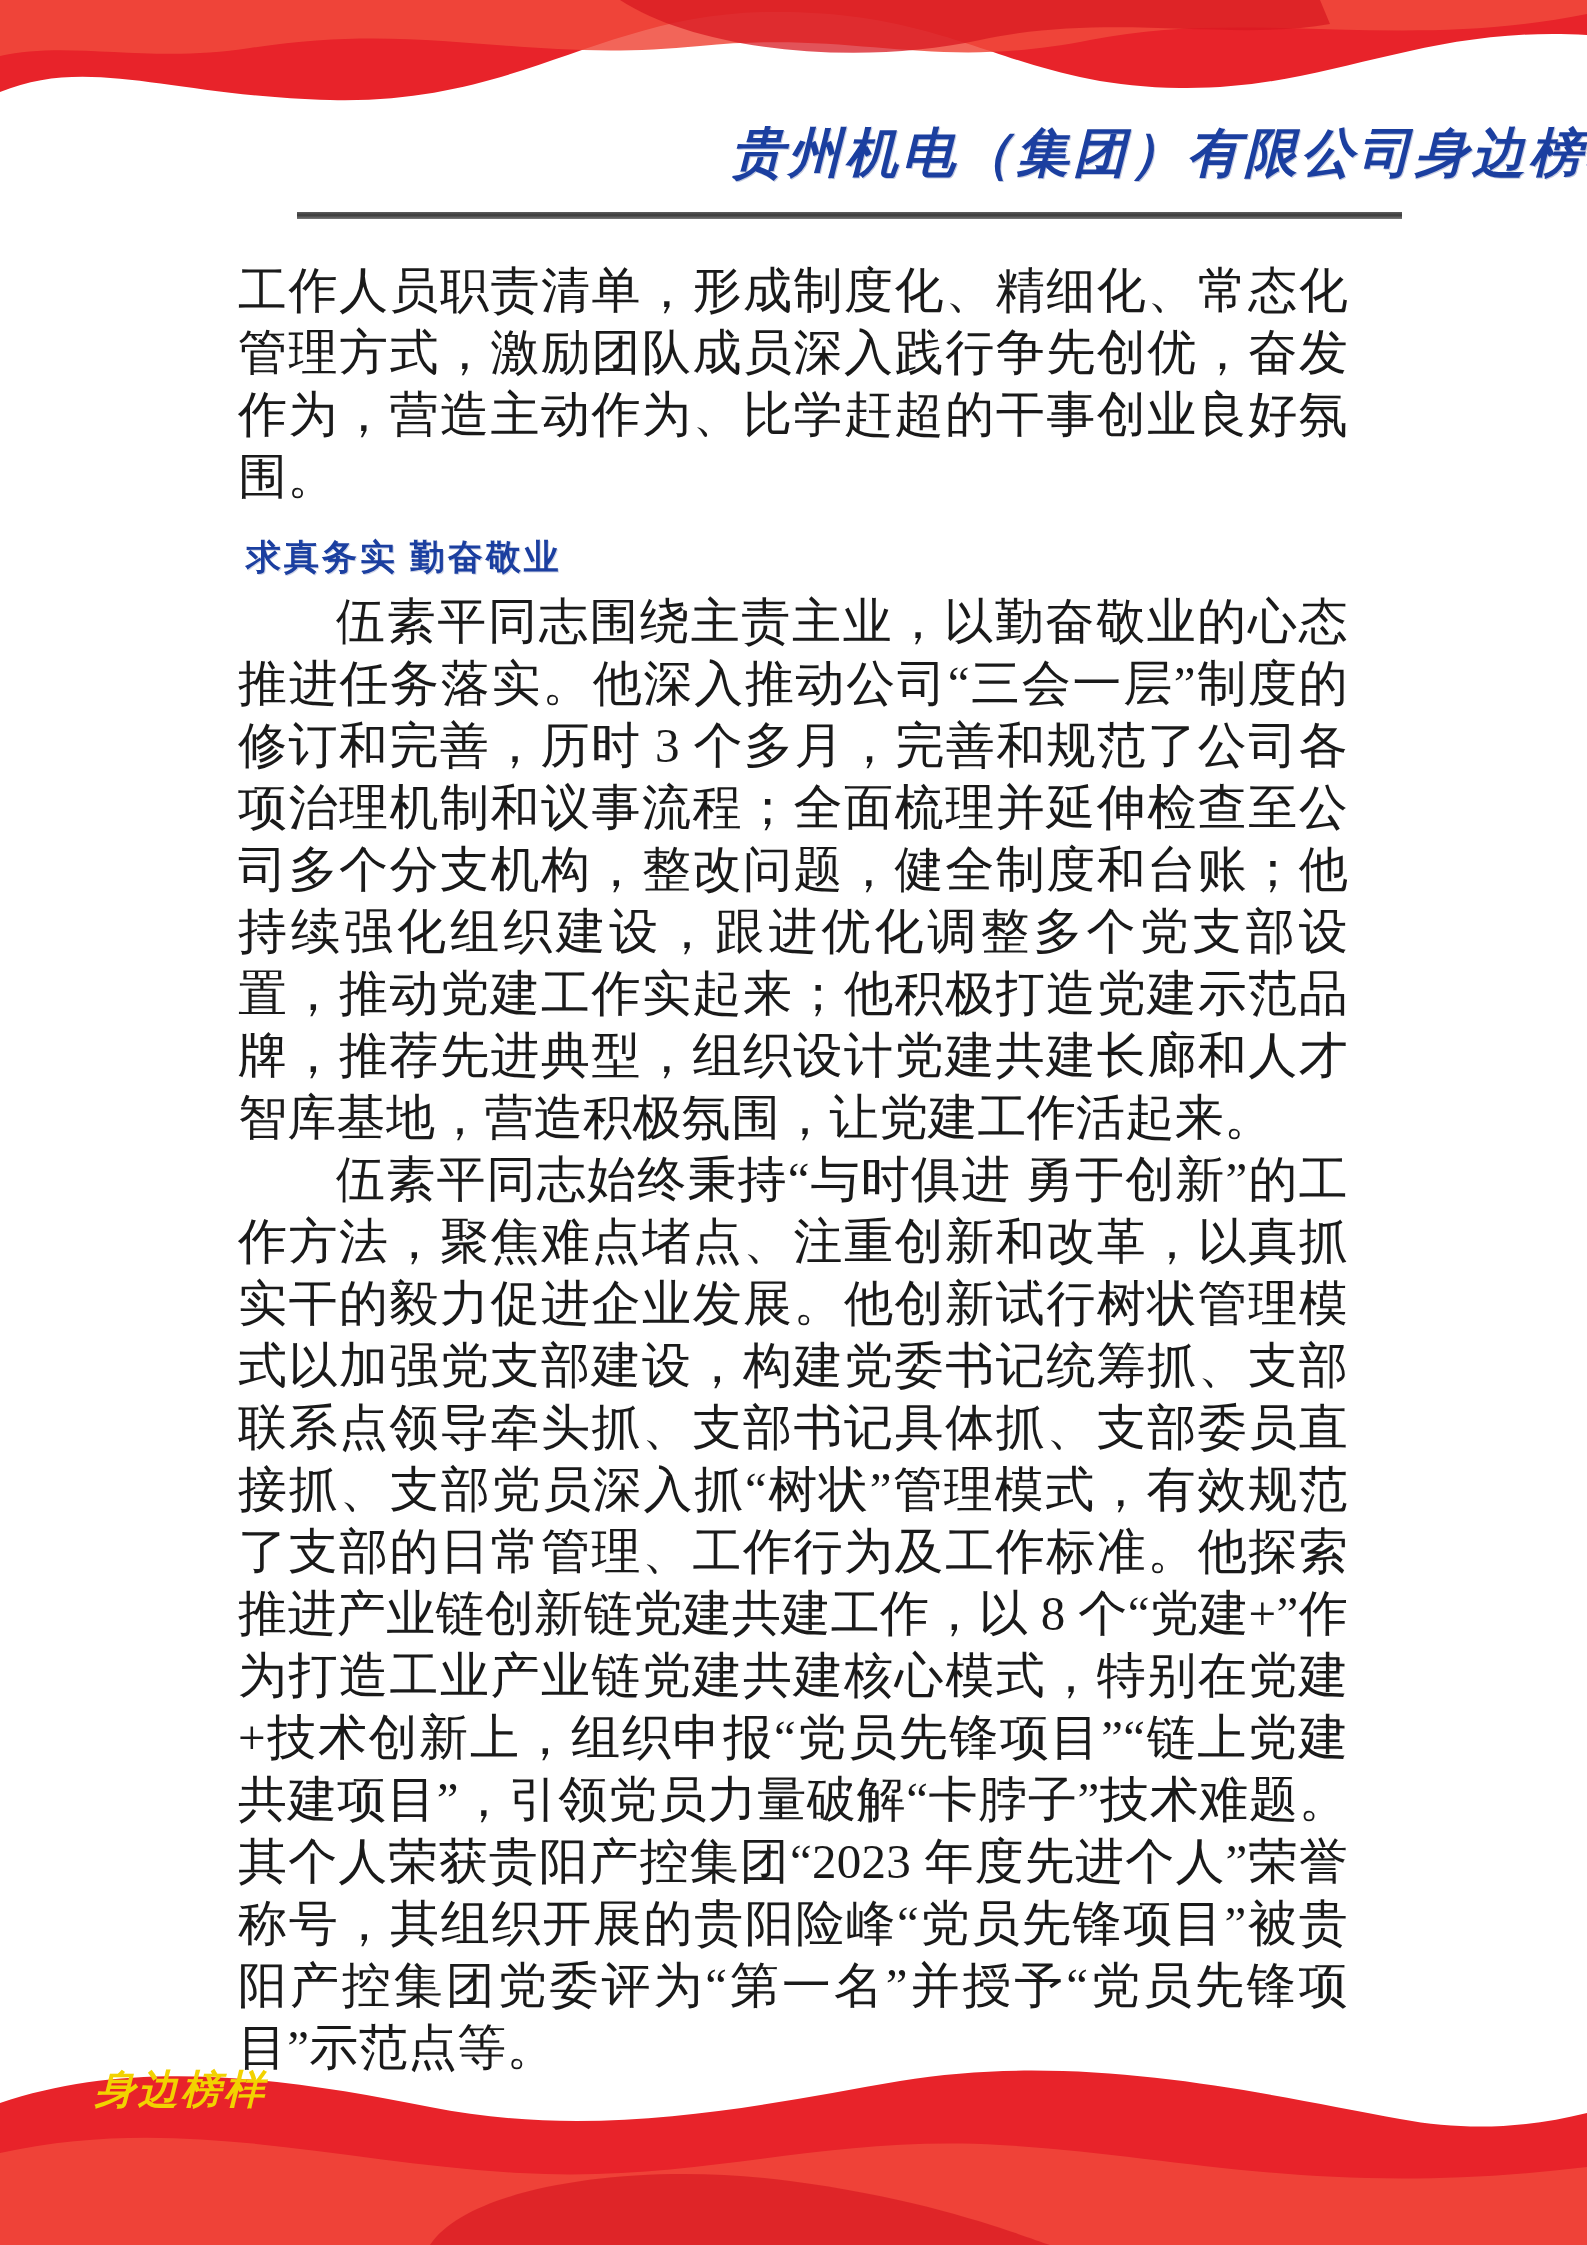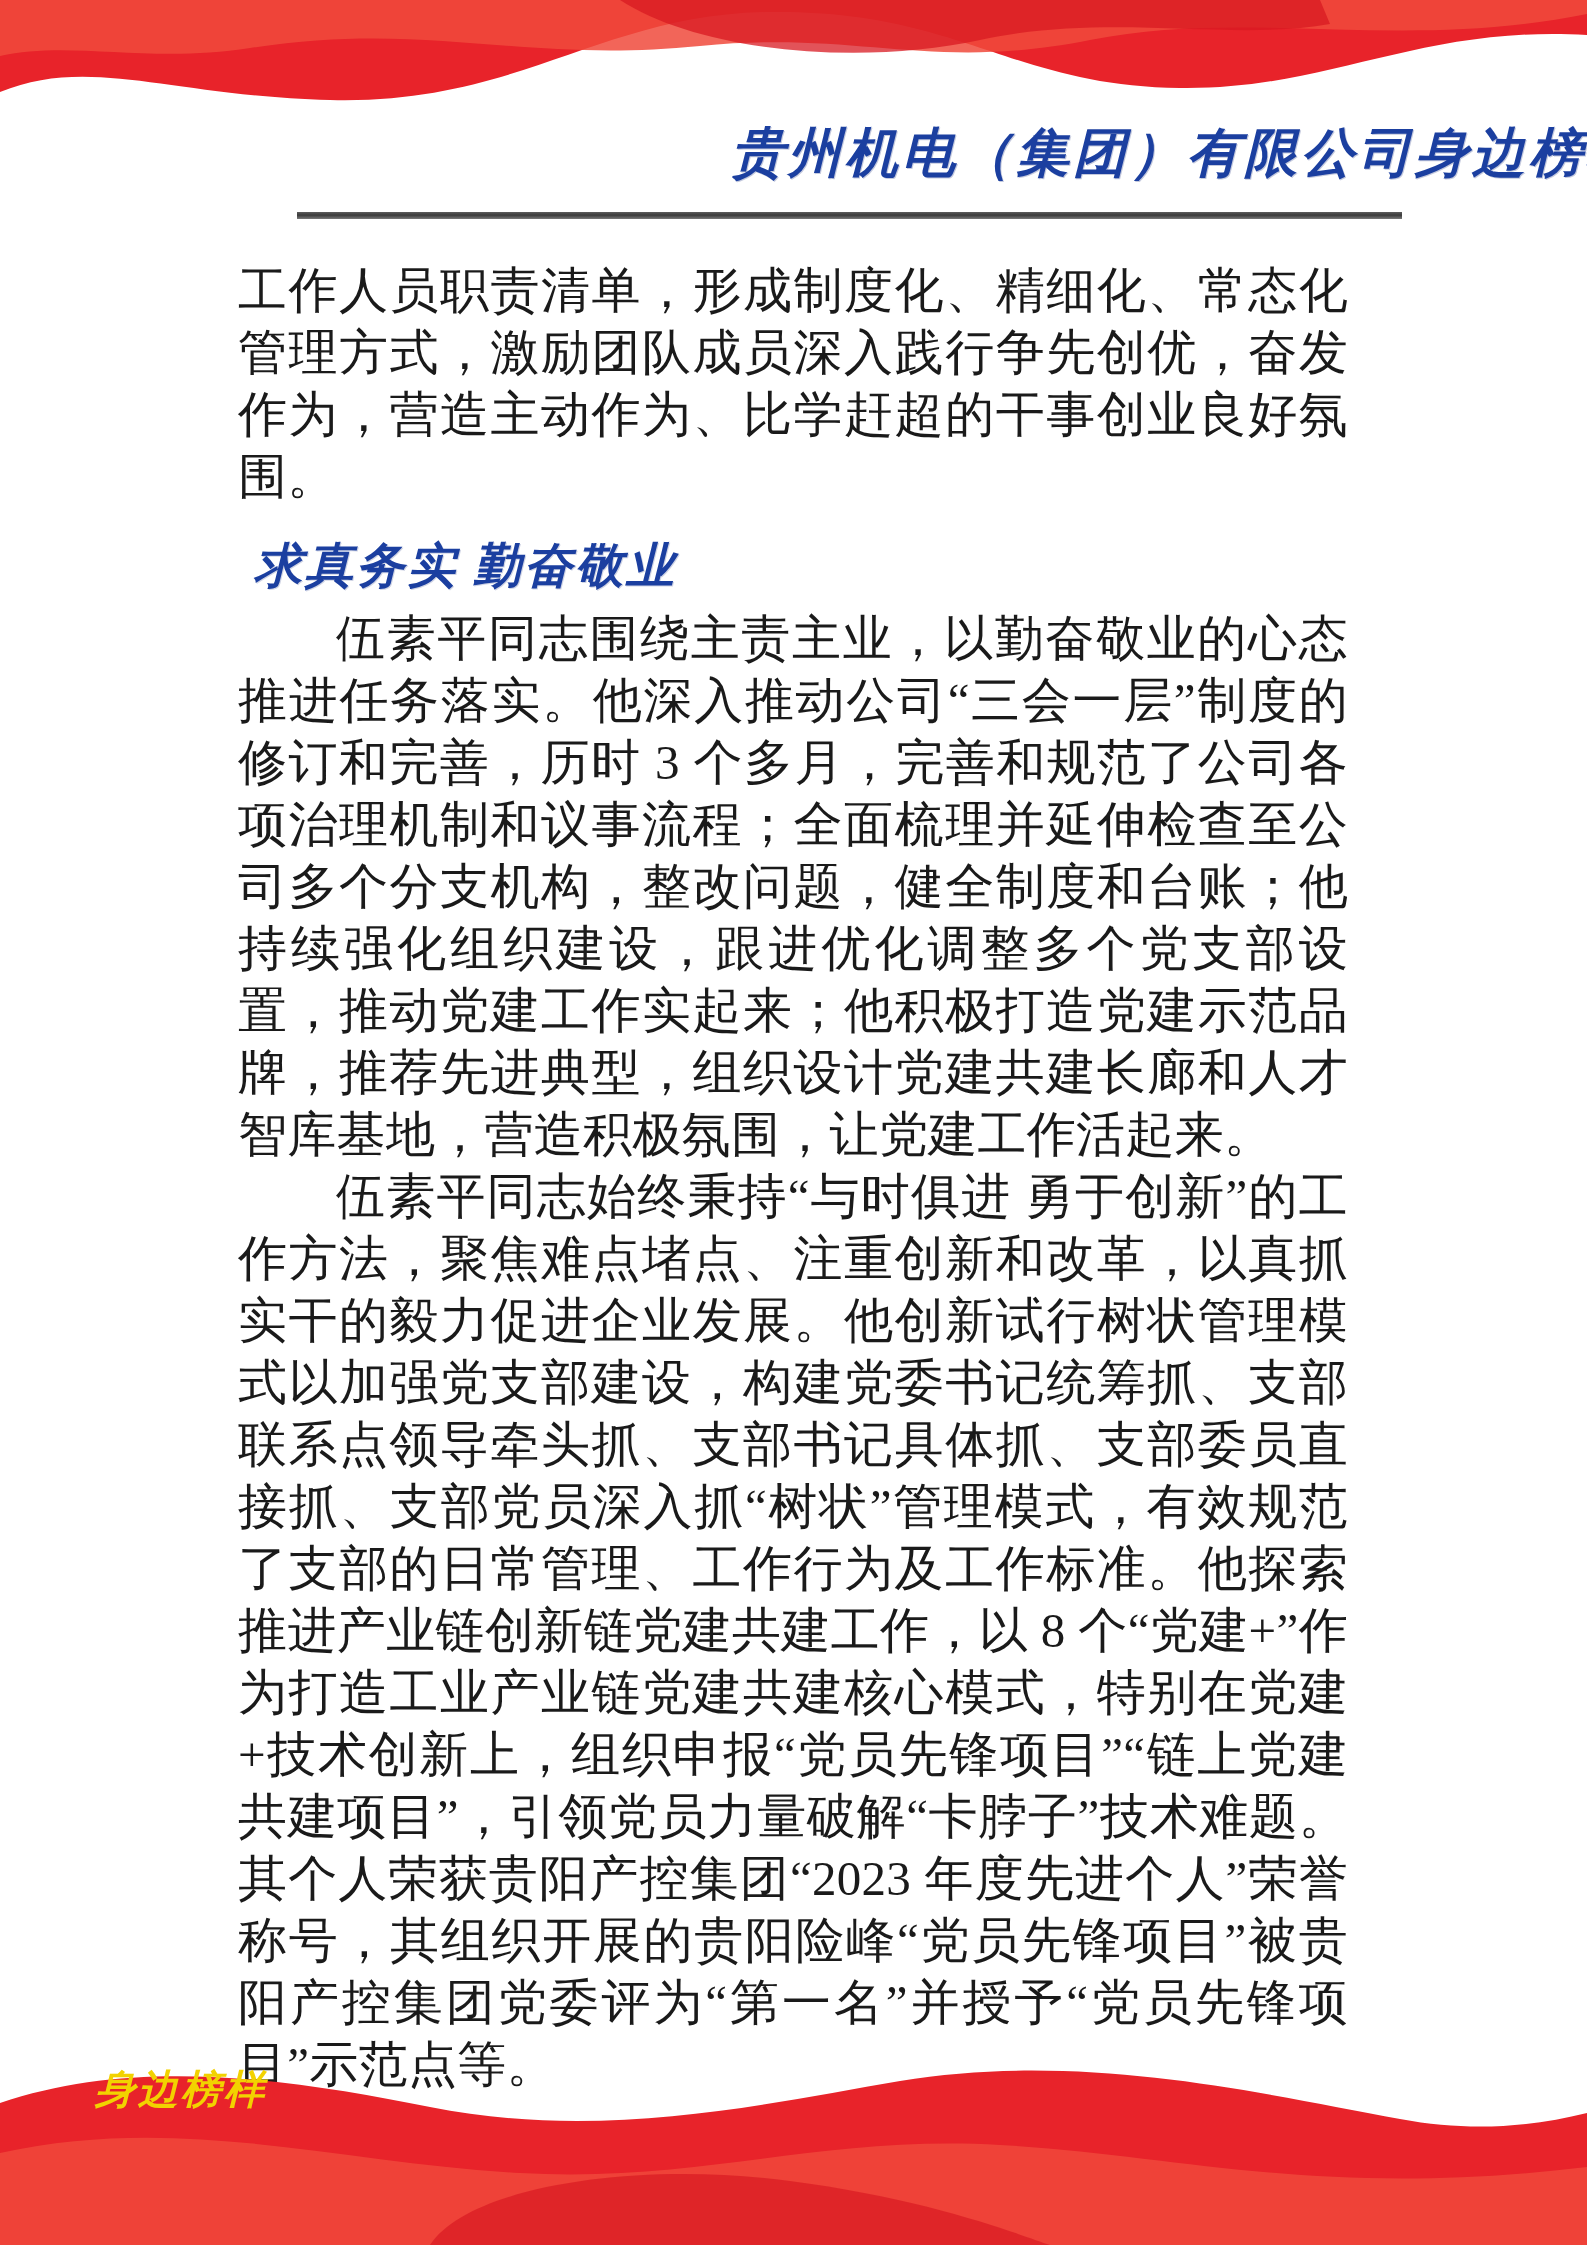--- a/index.html
+++ b/index.html
@@ -75,24 +75,23 @@
     line-height: 62px;
     color: #1a1a1a;
     text-align: justify;
     text-justify: inter-ideograph;
     letter-spacing: 0.3px;
   }
   p.body-par.indent {
     text-indent: 2em;
   }
   .section-head {
-    margin: 26px 0 10px 16px;
-    font-size: 48px;
+    margin: 26px 0 10px 8px;
+    font-size: 35px;
     font-weight: bold;
-    font-style: italic;
     color: #1b3fa0;
     letter-spacing: 3px;
     text-shadow: 1px 1px 0 rgba(20,40,120,0.2);
   }
 
   
   .footer-tag {
     position: absolute;
     left: 95px;
     bottom: 128px;

